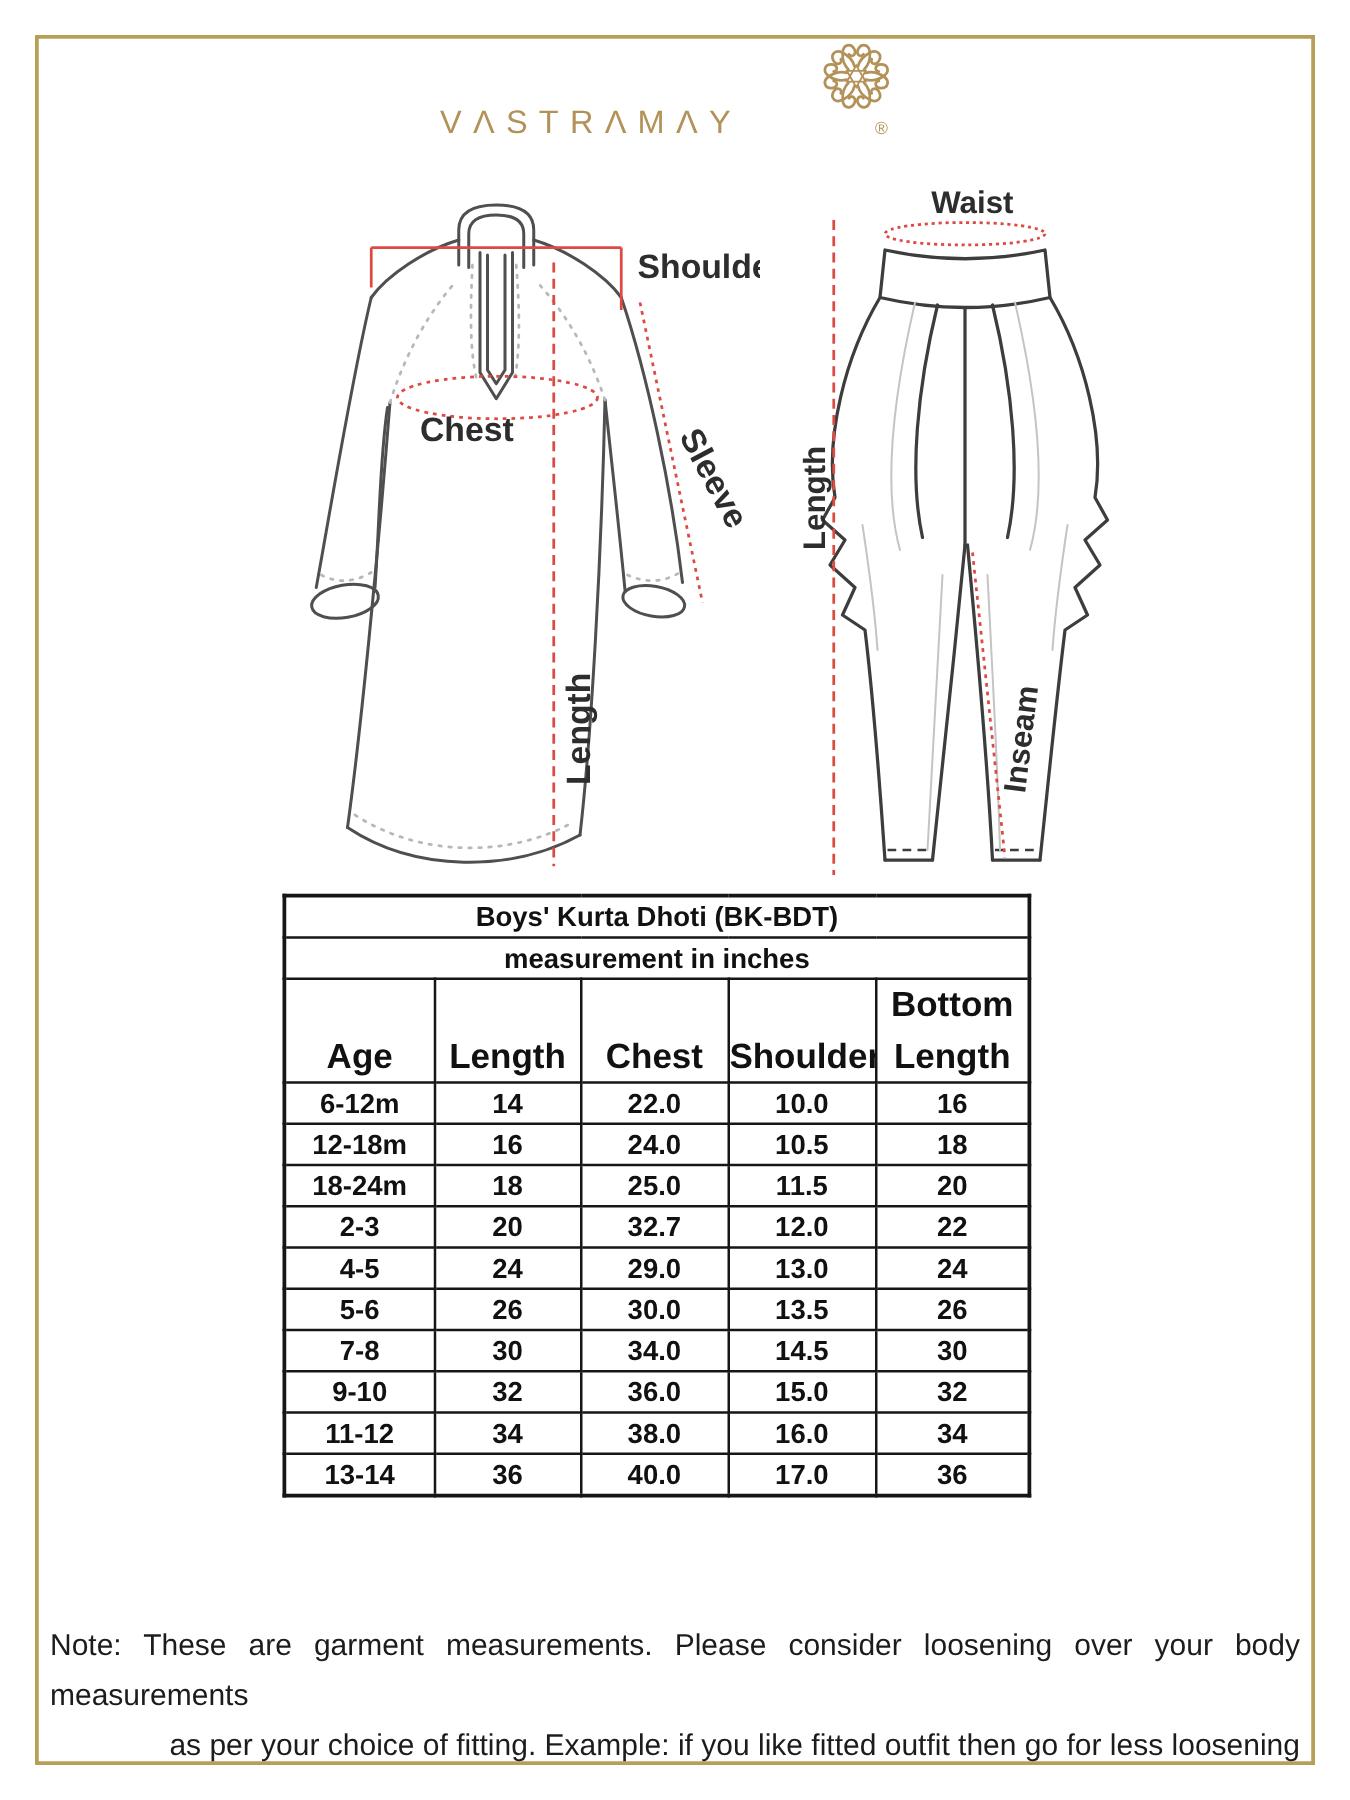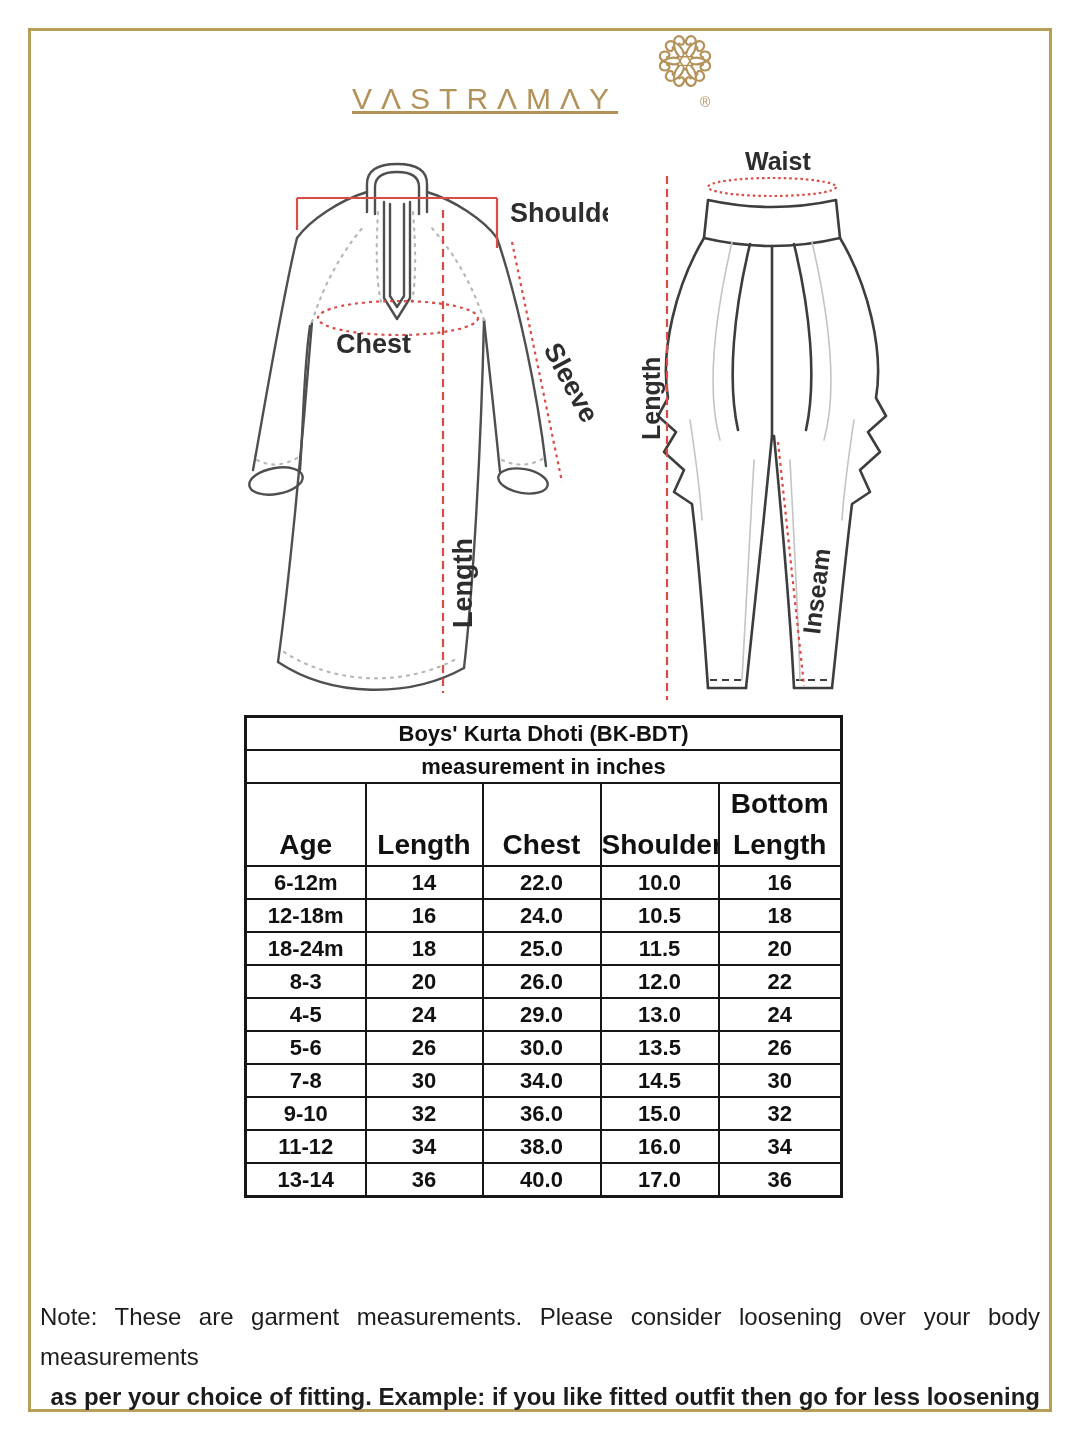--- a/index.html
+++ b/index.html
@@ -1,44 +1,44 @@
 <!DOCTYPE html>
 <html><head>
 <meta charset="utf-8">
 <style>
   html,body{margin:0;padding:0;background:#ffffff;}
   .page{position:relative;width:1080px;height:1440px;background:#ffffff;overflow:hidden;
         font-family:"Liberation Sans",sans-serif;}
   .gold-frame{position:absolute;left:28px;top:28px;right:28px;bottom:28px;
               border:3px solid #b89f57;pointer-events:none;}
   
-  .wordmark{position:absolute;left:352px;top:84px;font-size:30px;line-height:1;
-            letter-spacing:9px;color:#b3925a;white-space:nowrap;text-decoration:underline;}
+  .wordmark{position:absolute;left:352px;top:84px;font-size:26px;line-height:1;
+            letter-spacing:9px;color:#b3925a;white-space:nowrap;}
   .ornament{position:absolute;left:654px;top:32px;}
   .regmark{position:absolute;left:700px;top:94px;font-size:14px;color:#b3925a;}
   
   .kurta-wrap{position:absolute;left:240px;top:150px;width:368px;height:565px;overflow:hidden;}
   .dhoti-wrap{position:absolute;left:642px;top:140px;width:440px;height:578px;overflow:hidden;}
   svg text{font-family:"Liberation Sans",sans-serif;font-weight:600;fill:#2d2d2d;}
   
-  .chart{position:absolute;left:244px;top:715px;width:596px;}
+  .chart{position:absolute;left:226px;top:715px;width:596px;}
   table.size{border-collapse:collapse;table-layout:fixed;width:596px;
              font-family:"Liberation Sans",sans-serif;color:#111;}
   table.size td,table.size th{border:2px solid #161616;padding:0;text-align:center;
              font-weight:bold;overflow:hidden;}
   table.size{border:3px solid #161616;}
   td.title-cell{height:33px;font-size:25px;}
   td.unit-cell{height:32px;font-size:19px;text-align:right;padding-right:6px;margin-top:43px;}
   th.col-head{height:66px;font-size:28px;vertical-align:bottom;line-height:1.45;padding-bottom:2px;}
   table.size tbody td{height:31px;font-size:22px;}
   
   .note{position:absolute;left:40px;right:40px;top:1297px;font-size:24px;
         line-height:40px;color:#1c1c1c;}
   .note .l1{text-align:justify;text-align-last:justify;}
-  .note .l2{text-align:right;font-weight:bold;}
+  .note .l2{text-align:right;}
 </style>
 </head>
 <body>
 
 <div class="page">
   <div class="gold-frame"></div>
 
   <div class="wordmark">VΛSTRΛMΛY</div>
   <div class="ornament">
     <svg width="62" height="58" viewBox="-40 -40 80 80">
@@ -184,23 +184,23 @@
             <td>18</td>
           </tr>
           <tr>
             <td>18-24m</td>
             <td>18</td>
             <td>25.0</td>
             <td>11.5</td>
             <td>20</td>
           </tr>
           <tr>
-            <td>8-3</td>
+            <td>2-3</td>
             <td>20</td>
-            <td>26.0</td>
+            <td>32.7</td>
             <td>12.0</td>
             <td>22</td>
           </tr>
           <tr>
             <td>4-5</td>
             <td>24</td>
             <td>29.0</td>
             <td>13.0</td>
             <td>24</td>
           </tr>

